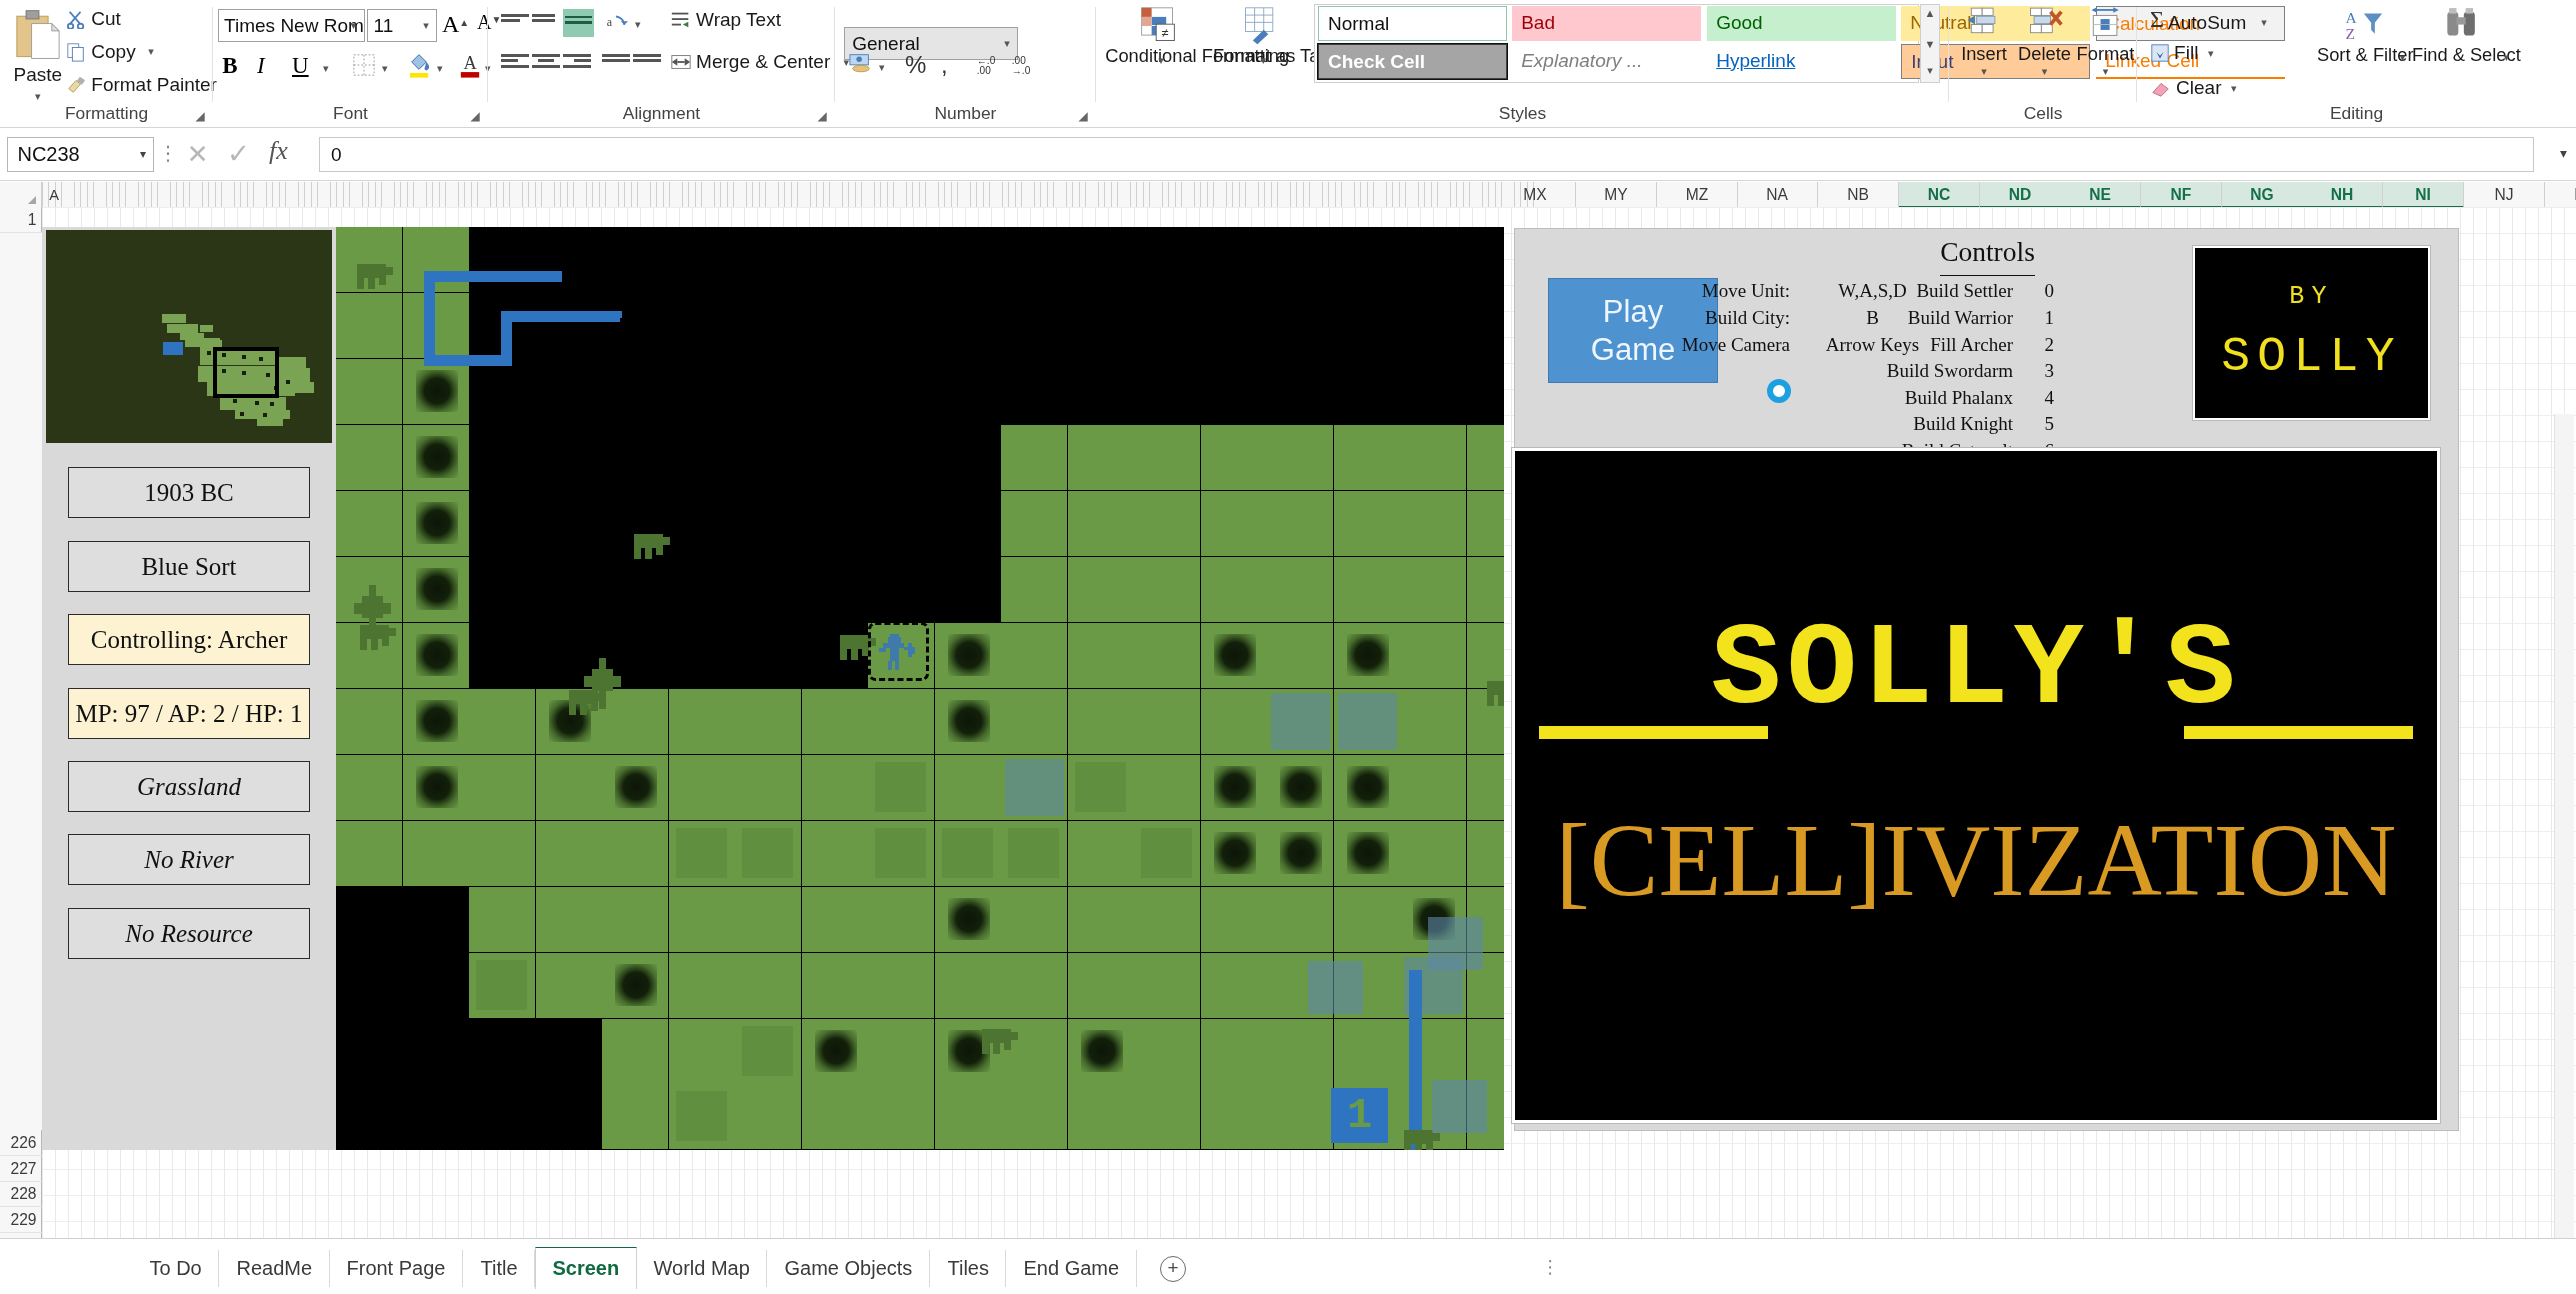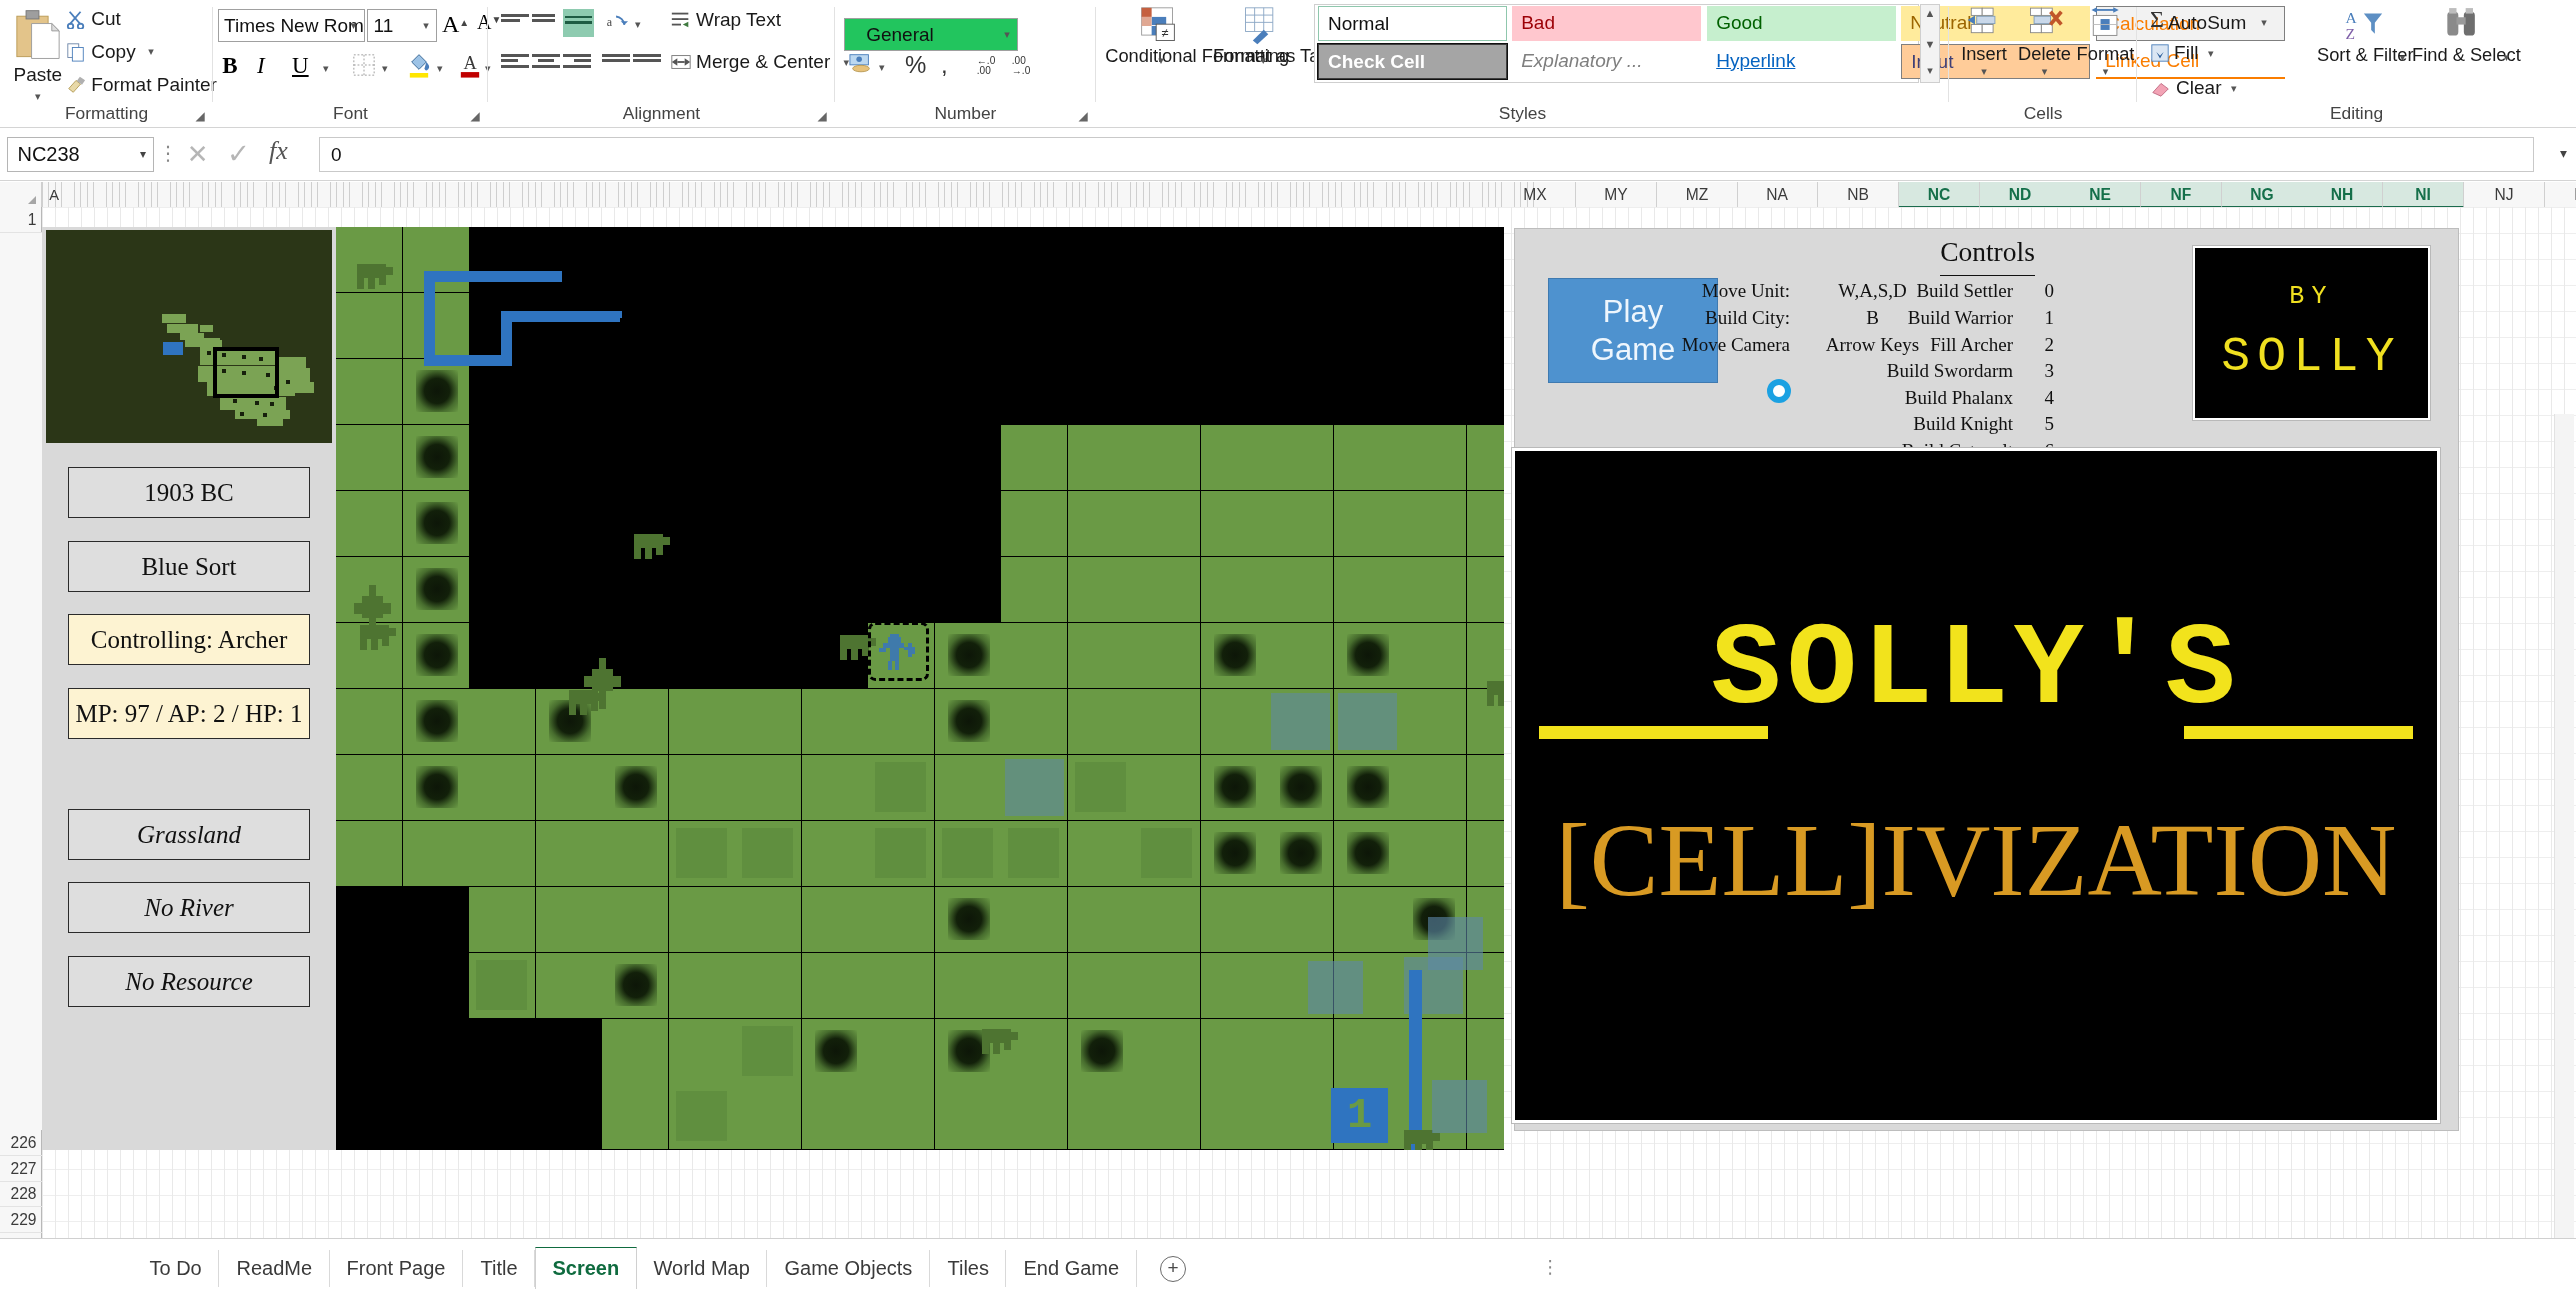--- a/index.html
+++ b/index.html
@@ -50,22 +50,22 @@
   }
 
   
   #g-align { left: 488px; width: 347px; }
   .align-icon { position:absolute; width: 27.5px; height: 24px; }
   .align-icon i { display:block; height:2.8px; background:#555; margin:2.8px 0; }
 
   
   #g-number { left: 835px; width: 261px; }
   #numfmt {
-    position:absolute; left: 9.2px; top: 18px; width: 174px; height: 33px;
-    border:0.9px solid #a0a0a0; background:#22c55e; font-size:19px; padding-left:21px; line-height:31px; color:#111;
+    position:absolute; left: 9.2px; top: 27px; width: 174px; height: 33px;
+    border:0.9px solid #a0a0a0; background:#e5e5e5; font-size:19px; padding-left:7px; line-height:31px; color:#111;
   }
 
   
   #g-styles { left: 1096px; width: 853px; }
   .style-swatch {
     position:absolute; height: 35px; line-height: 33px; font-size: 19px;
     padding-left: 9.2px; overflow:hidden; white-space:nowrap;
   }
 
   
@@ -128,21 +128,21 @@
   .mm-dot { position:absolute; background:#17200c; }
   #mm-view { position:absolute; border: 4.6px solid #000; }
 
   .sidebtn {
     position:absolute; left: 26px; width: 242px; height: 51px;
     border: 1.8px solid #2a2a2a; background:#dedede;
     font-family:"Liberation Serif", serif; font-size: 25px; color:#111;
     display:flex; align-items:center; justify-content:center; text-align:center;
   }
   .sidebtn.highlight { background: #fdf3d2; }
-  .sidebtn.italic { font-style: italic; margin-top: 48px; }
+  .sidebtn.italic { font-style: italic; }
 
   #mapview { position:absolute; left: 294px; top: 0; width: 1169px; height: 923px; background:#000; overflow:hidden;}
   .tile { position:absolute; width: 66px; height: 65px; }
   .t-grass { background:#6a9a45; }
   .t-fog { background:#000; }
   .t-forest { background:#6a9a45; }
   .t-forest::after{ content:""; position:absolute; left:13px; top:11px; width:42px; height:42px;
       background: radial-gradient(ellipse at 50% 50%, #0d1608 0%, #12200a 42%, rgba(30,55,18,0.45) 70%, rgba(106,154,69,0) 100%);}
   .t-hill { background:#6a9a45; }
   .t-hill::after{content:""; position:absolute; left:7.3px; top:7.3px; width:51px; height:50px; background:#5d8b3d; opacity:.75;}

